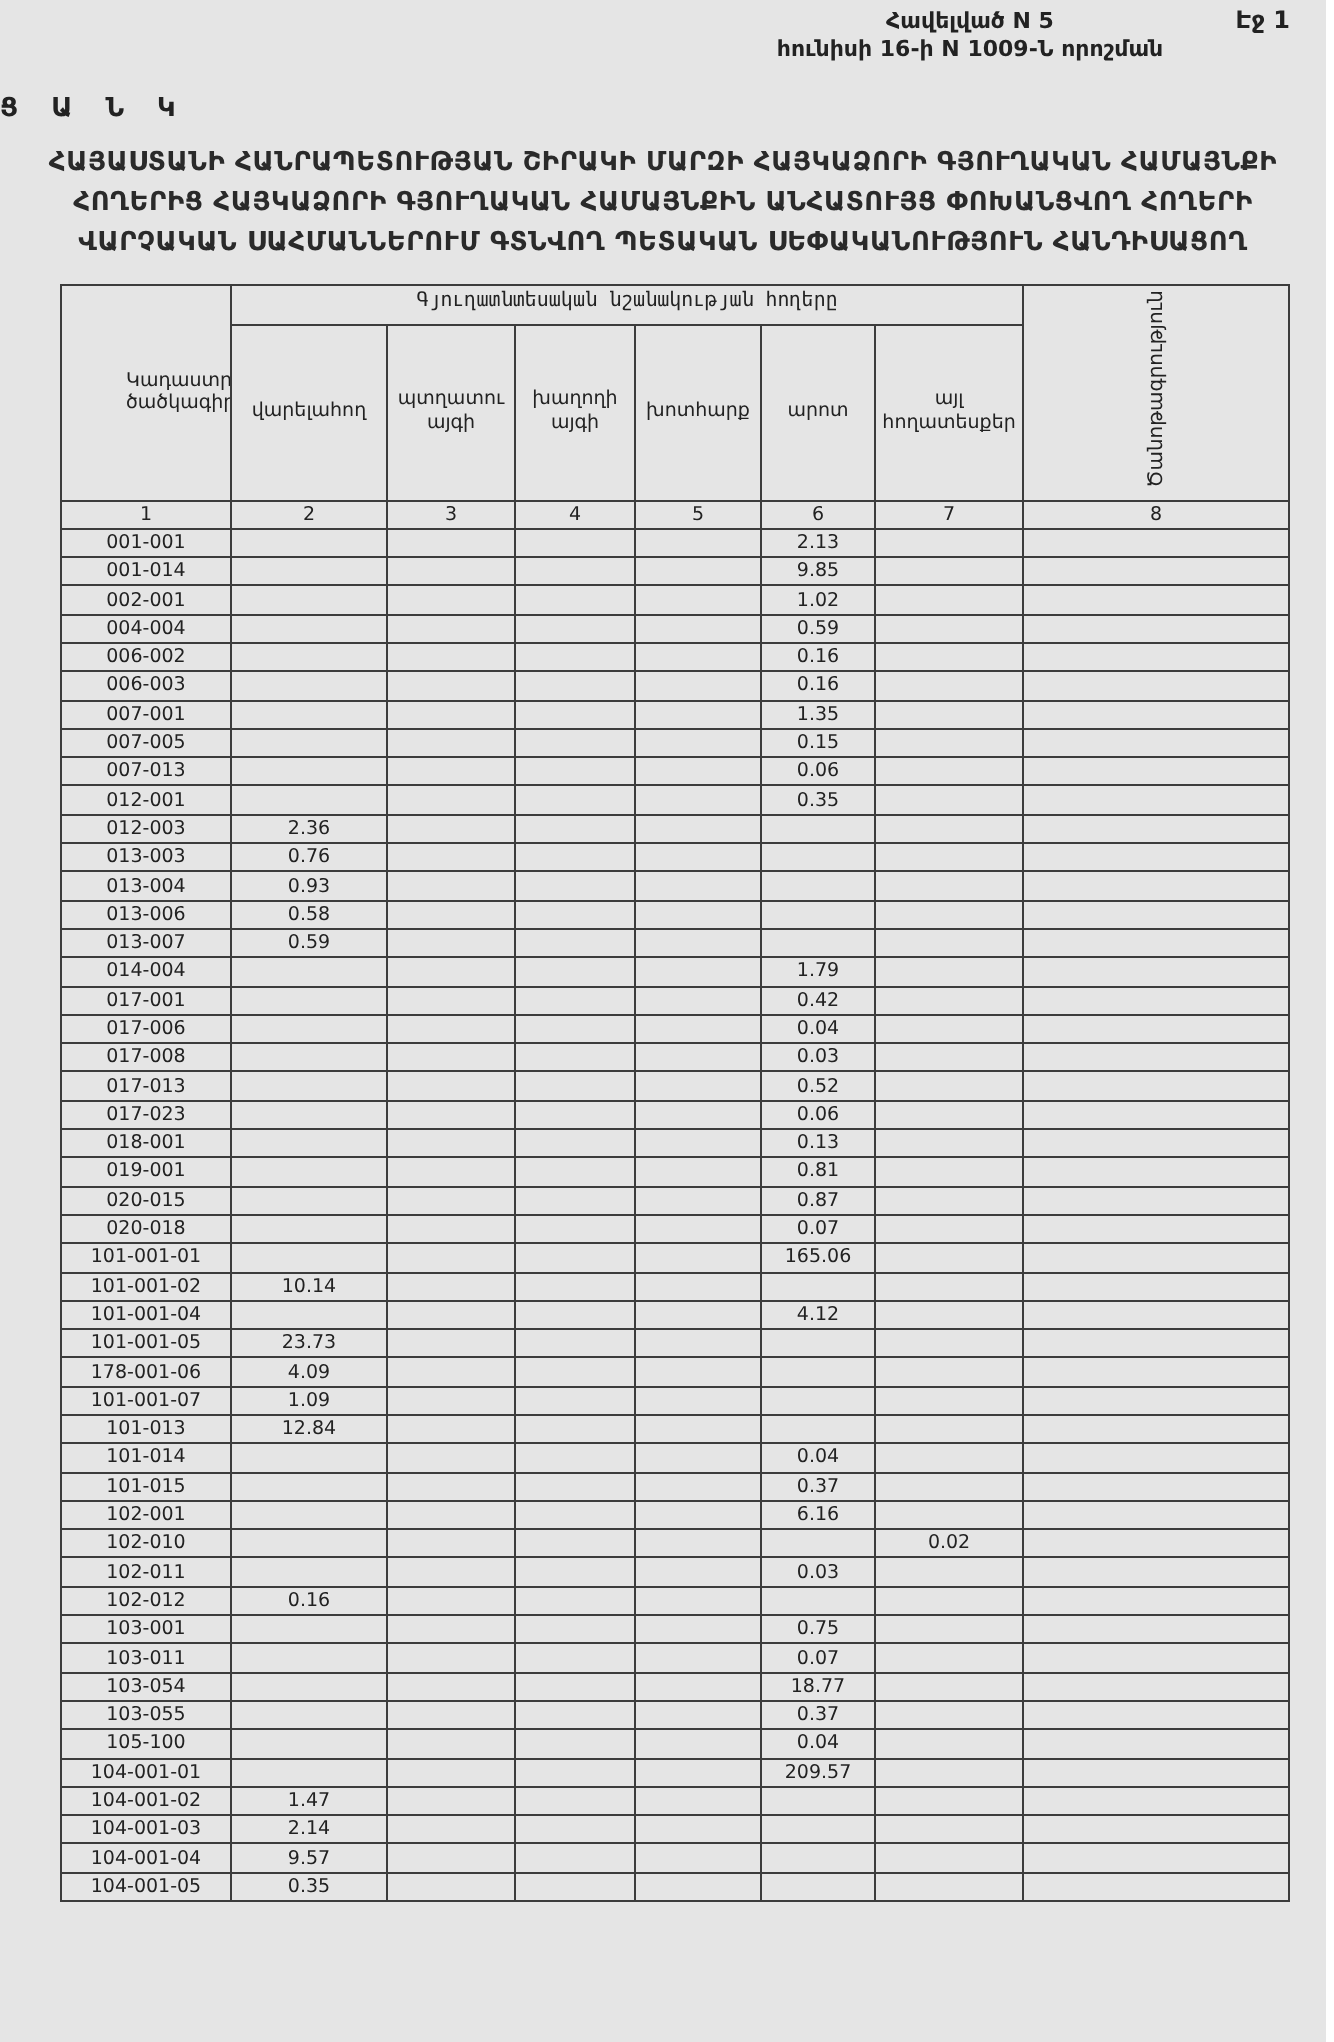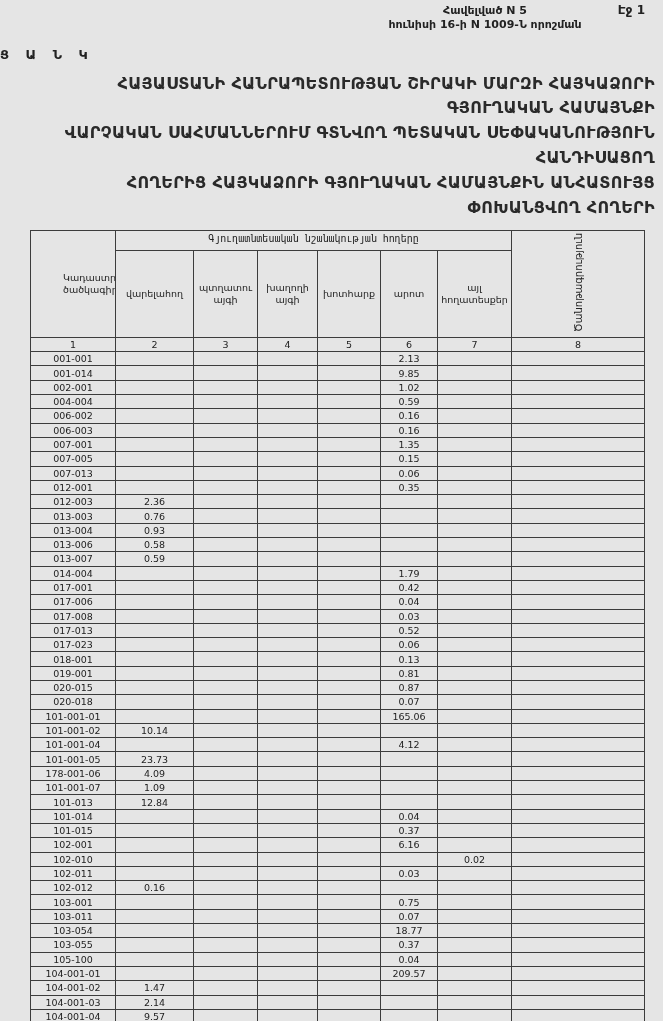--- a/index.html
+++ b/index.html
@@ -16,22 +16,22 @@
   }
   .annex{
     margin:4px 28px 0 auto;width:300px;
     text-align:center;font-size:11px;font-weight:bold;line-height:1.3;color:#222;
   }
   .doc-title{
     margin-top:14px;text-align:left;
     font-size:13px;font-weight:bold;letter-spacing:6px;color:#222;
   }
   .doc-subtitle{
-    margin:10px 8px 0 8px;text-align:right;
-    font-size:16px;font-weight:bold;line-height:1.55;color:#2a2a2a;
+    margin:10px 8px 0 8px;text-align:center;
+    font-size:13px;font-weight:bold;line-height:1.55;color:#2a2a2a;
     letter-spacing:0.3px;
   }
   table{
     border-collapse:collapse;table-layout:fixed;
     margin:10px 0 0 30px;width:614px;
     font-size:9.5px;color:#222;
   }
   th,td{
     border:1px solid #3c3c3c;
     padding:0 2px;text-align:center;vertical-align:middle;
@@ -58,22 +58,22 @@
 
   <div class="annex">
     <div>Հավելված N 5</div>
     <div>հունիսի 16-ի N 1009-Ն որոշման</div>
   </div>
 
   <div class="doc-title">Ց Ա Ն Կ</div>
 
   <div class="doc-subtitle">
     <div>ՀԱՅԱՍՏԱՆԻ ՀԱՆՐԱՊԵՏՈՒԹՅԱՆ ՇԻՐԱԿԻ ՄԱՐԶԻ ՀԱՅԿԱՁՈՐԻ ԳՅՈՒՂԱԿԱՆ ՀԱՄԱՅՆՔԻ</div>
+    <div>ՀՈՂԵՐԻՑ ՀԱՅԿԱՁՈՐԻ ԳՅՈՒՂԱԿԱՆ ՀԱՄԱՅՆՔԻՆ ԱՆՀԱՏՈՒՅՑ ՓՈԽԱՆՑՎՈՂ ՀՈՂԵՐԻ</div>
     <div>ՎԱՐՉԱԿԱՆ ՍԱՀՄԱՆՆԵՐՈՒՄ ԳՏՆՎՈՂ ՊԵՏԱԿԱՆ ՍԵՓԱԿԱՆՈՒԹՅՈՒՆ ՀԱՆԴԻՍԱՑՈՂ</div>
-    <div>ՀՈՂԵՐԻՑ ՀԱՅԿԱՁՈՐԻ ԳՅՈՒՂԱԿԱՆ ՀԱՄԱՅՆՔԻՆ ԱՆՀԱՏՈՒՅՑ ՓՈԽԱՆՑՎՈՂ ՀՈՂԵՐԻ</div>
   </div>
 
   <table>
     <colgroup>
       <col style="width:85px">
         <col style="width:78px">
         <col style="width:64px">
         <col style="width:60px">
       <col style="width:63px">
         <col style="width:57px">

